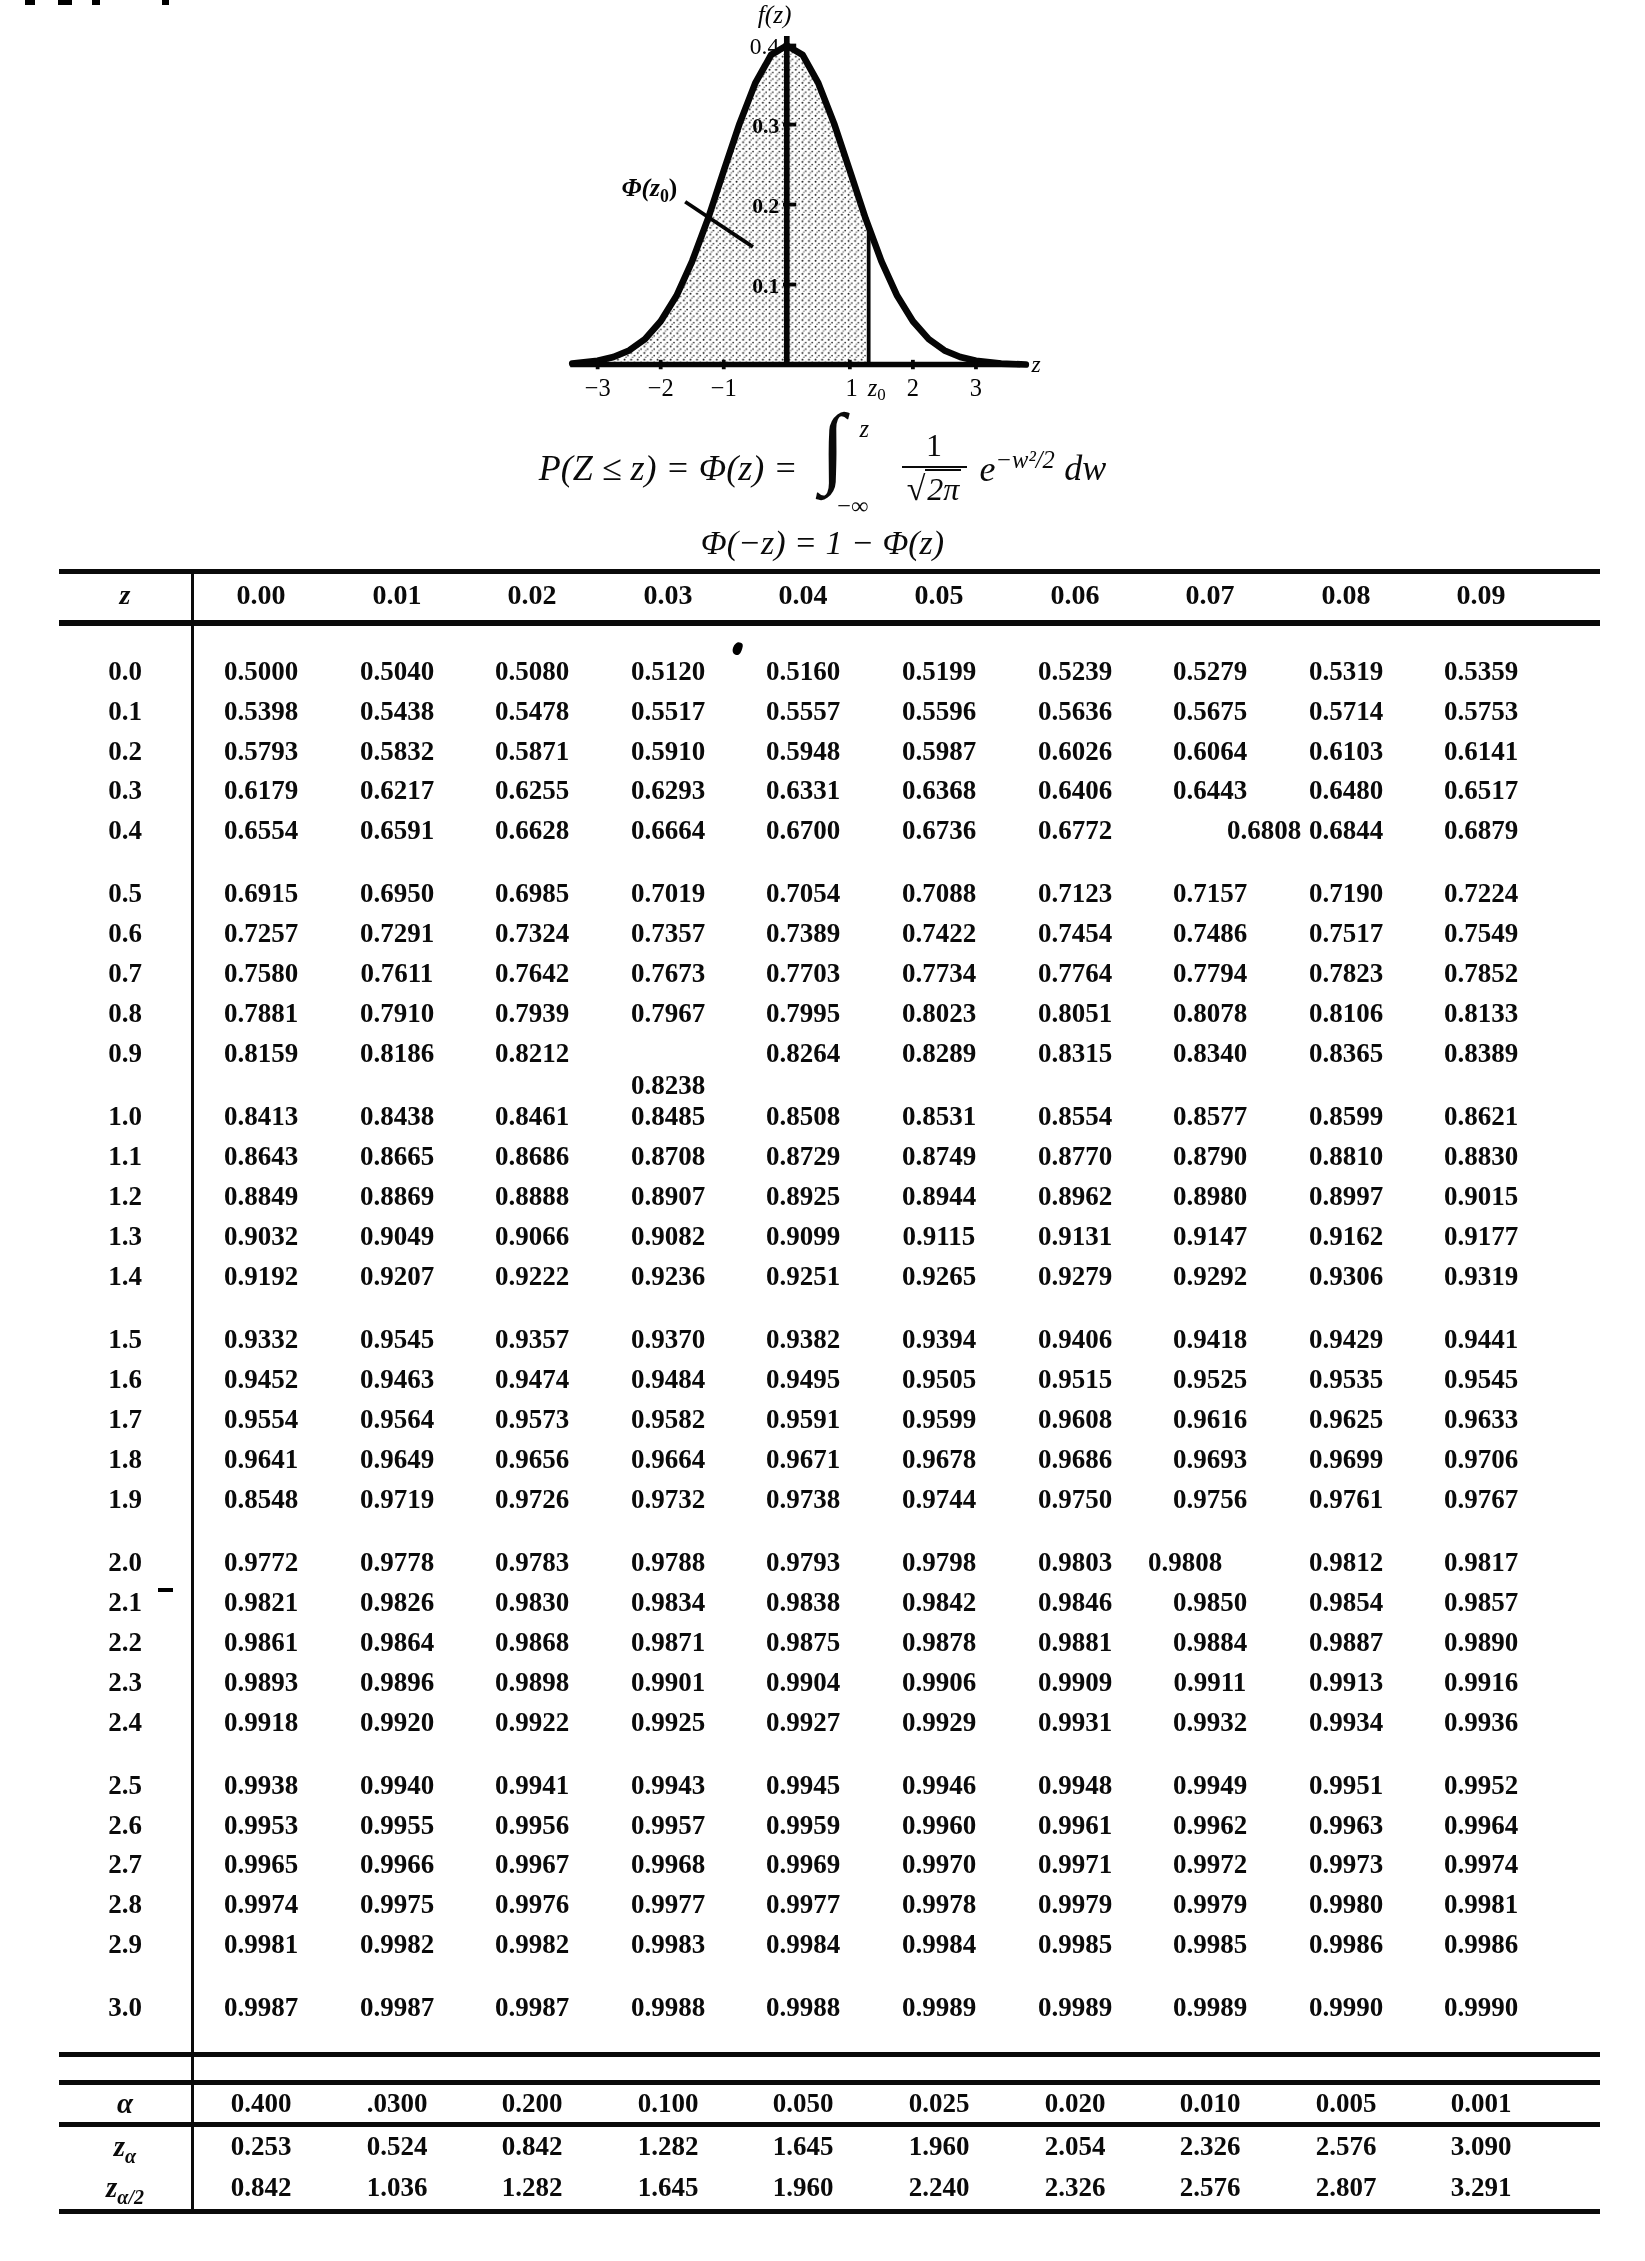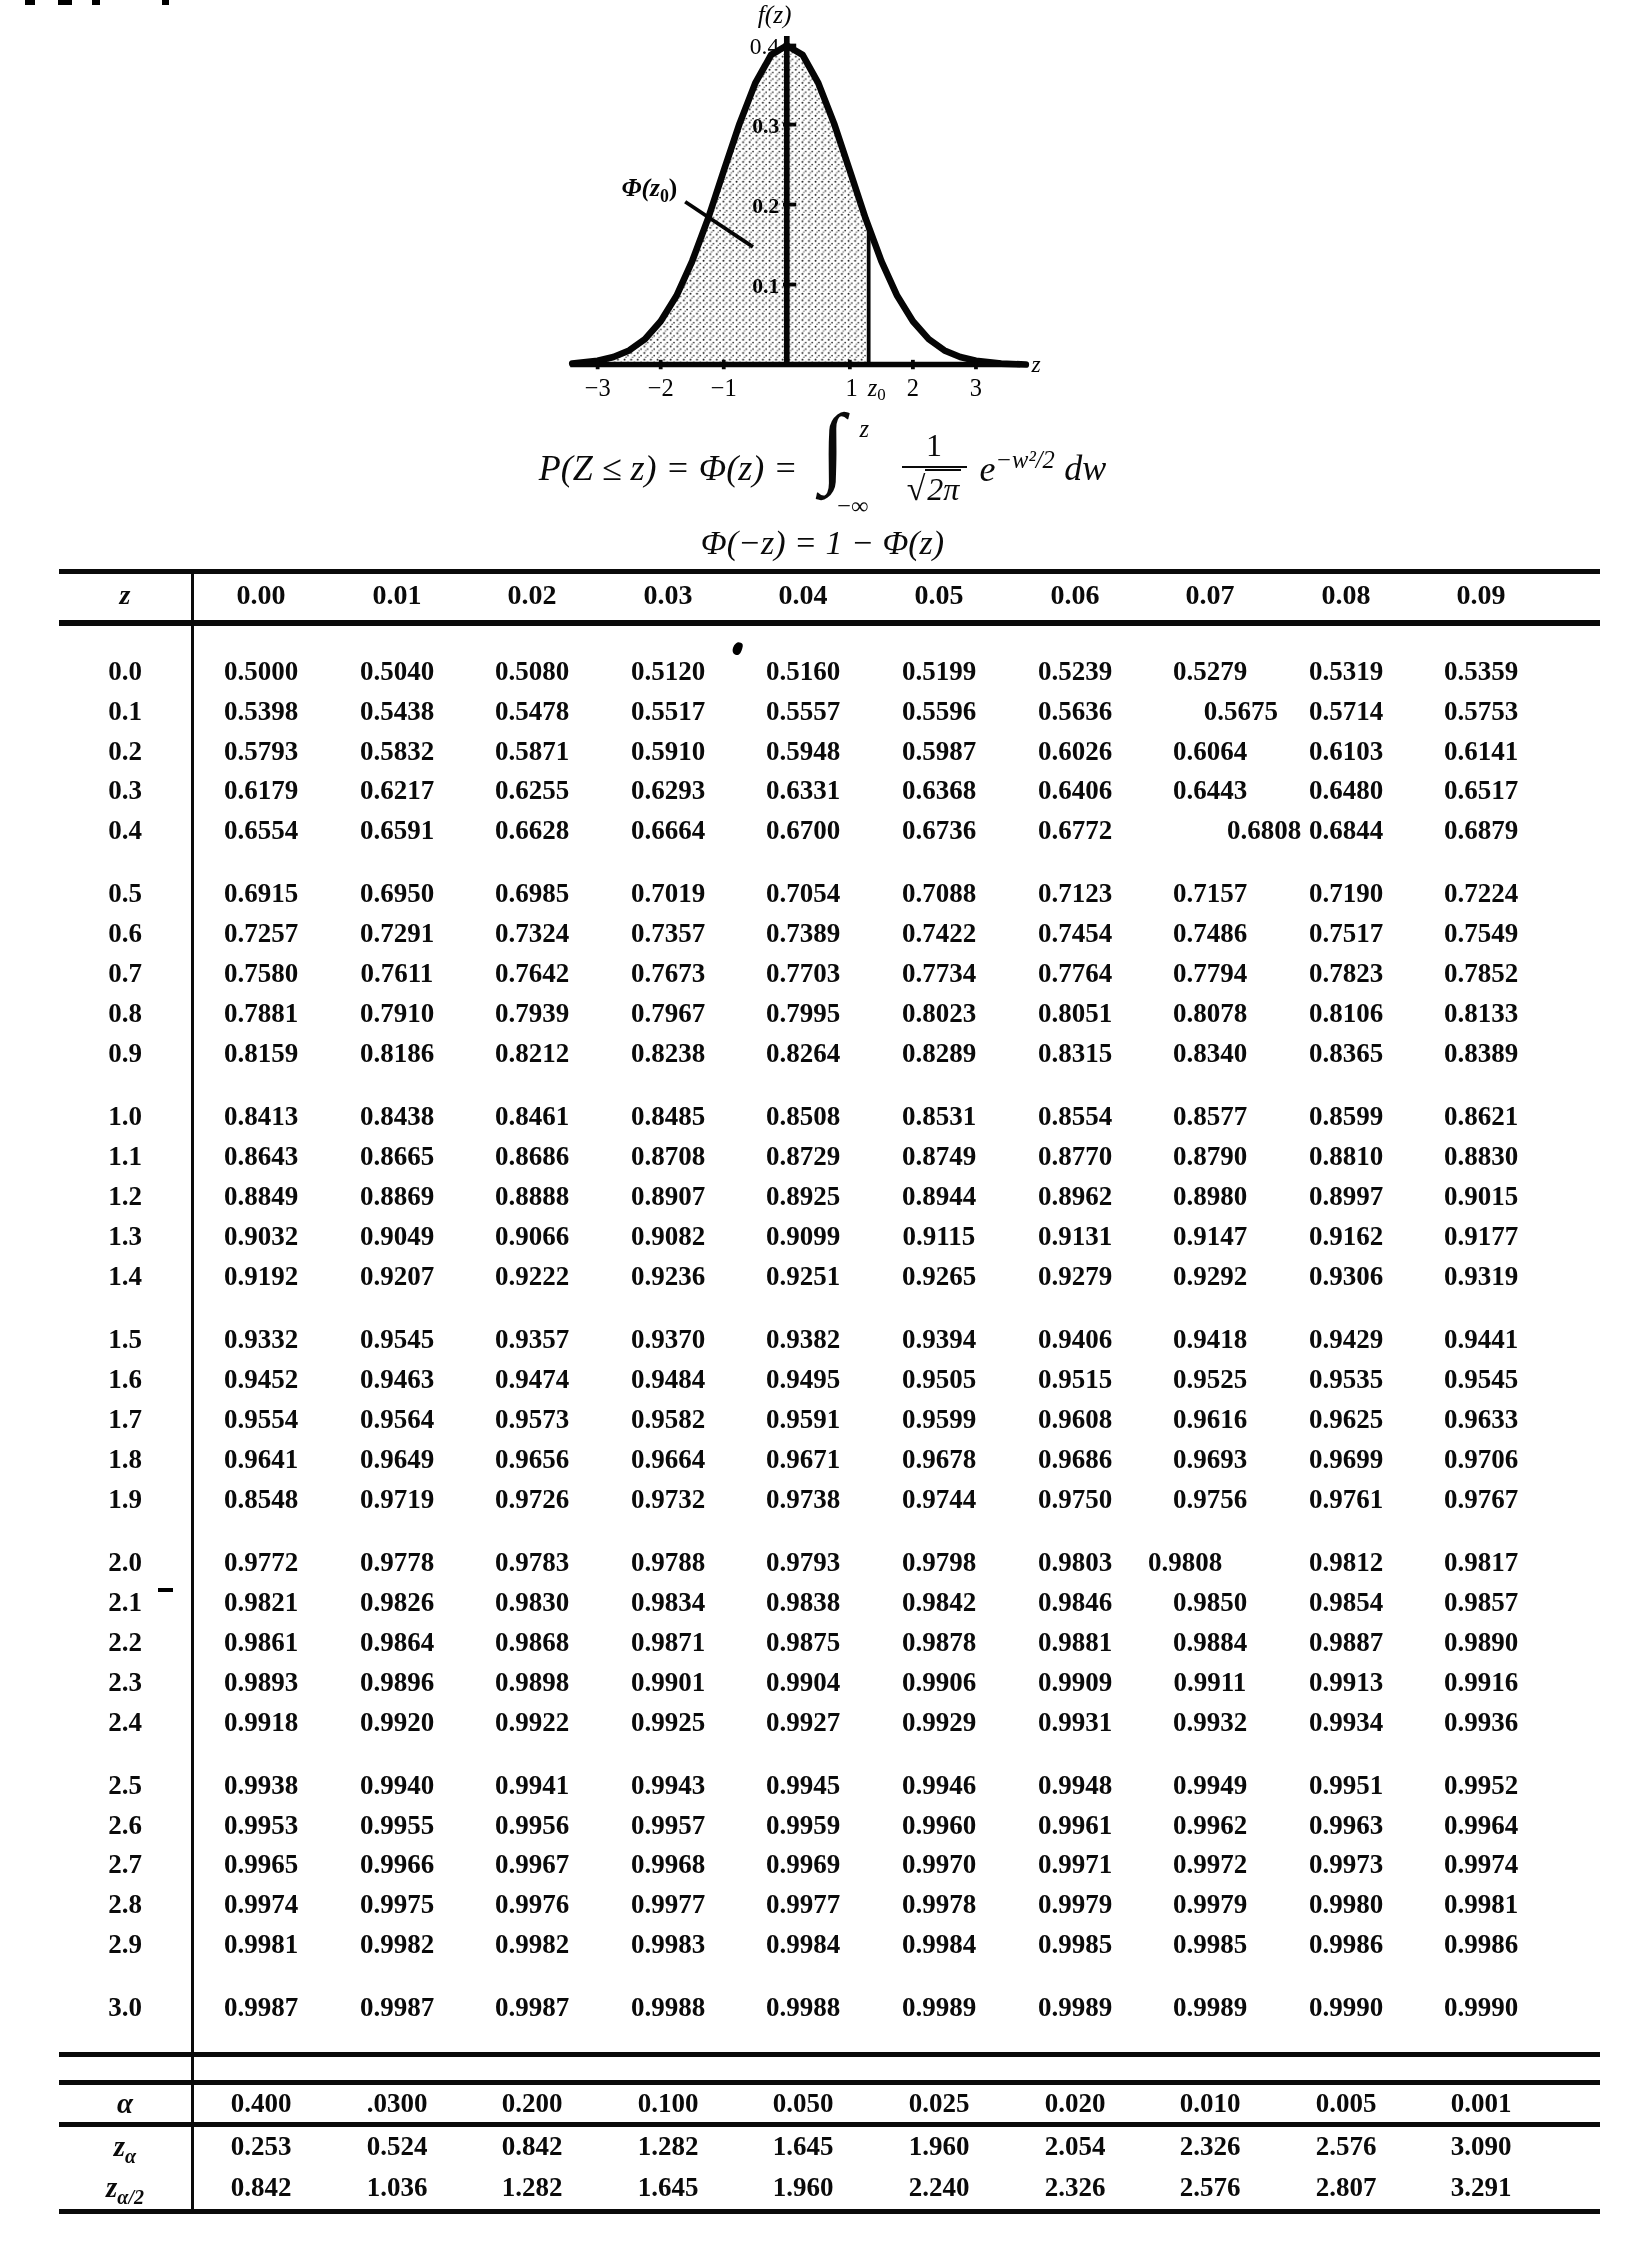--- a/index.html
+++ b/index.html
@@ -151,21 +151,21 @@
     </div>
     <div class="trow" style="top: 691px;">
       <div class="cell zcell">0.1</div>
       <div class="cell" style="left: 193px;">0.5398</div>
       <div class="cell" style="left: 329px;">0.5438</div>
       <div class="cell" style="left: 464px;">0.5478</div>
       <div class="cell" style="left: 600px;">0.5517</div>
       <div class="cell" style="left: 735px;">0.5557</div>
       <div class="cell" style="left: 871px;">0.5596</div>
       <div class="cell" style="left: 1007px;">0.5636</div>
-      <div class="cell" style="left: 1142px; text-align: right;">0.5675</div>
+      <div class="cell" style="left: 1142px;">0.5675</div>
       <div class="cell" style="left: 1278px;">0.5714</div>
       <div class="cell" style="left: 1413px;">0.5753</div>
     </div>
     <div class="trow" style="top: 731px;">
       <div class="cell zcell">0.2</div>
       <div class="cell" style="left: 193px;">0.5793</div>
       <div class="cell" style="left: 329px;">0.5832</div>
       <div class="cell" style="left: 464px;">0.5871</div>
       <div class="cell" style="left: 600px;">0.5910</div>
       <div class="cell" style="left: 735px;">0.5948</div>
@@ -251,21 +251,21 @@
       <div class="cell" style="left: 1007px;">0.8051</div>
       <div class="cell" style="left: 1142px;">0.8078</div>
       <div class="cell" style="left: 1278px;">0.8106</div>
       <div class="cell" style="left: 1413px;">0.8133</div>
     </div>
     <div class="trow" style="top: 1033px;">
       <div class="cell zcell">0.9</div>
       <div class="cell" style="left: 193px;">0.8159</div>
       <div class="cell" style="left: 329px;">0.8186</div>
       <div class="cell" style="left: 464px;">0.8212</div>
-      <div class="cell" style="left: 600px;">0.8238</div>
+      <div class="cell" style="left: 600px; margin-top: 32px;">0.8238</div>
       <div class="cell" style="left: 735px;">0.8264</div>
       <div class="cell" style="left: 871px;">0.8289</div>
       <div class="cell" style="left: 1007px;">0.8315</div>
       <div class="cell" style="left: 1142px;">0.8340</div>
       <div class="cell" style="left: 1278px;">0.8365</div>
       <div class="cell" style="left: 1413px;">0.8389</div>
     </div>
     <div class="trow" style="top: 1096px;">
       <div class="cell zcell">1.0</div>
       <div class="cell" style="left: 193px;">0.8413</div>

